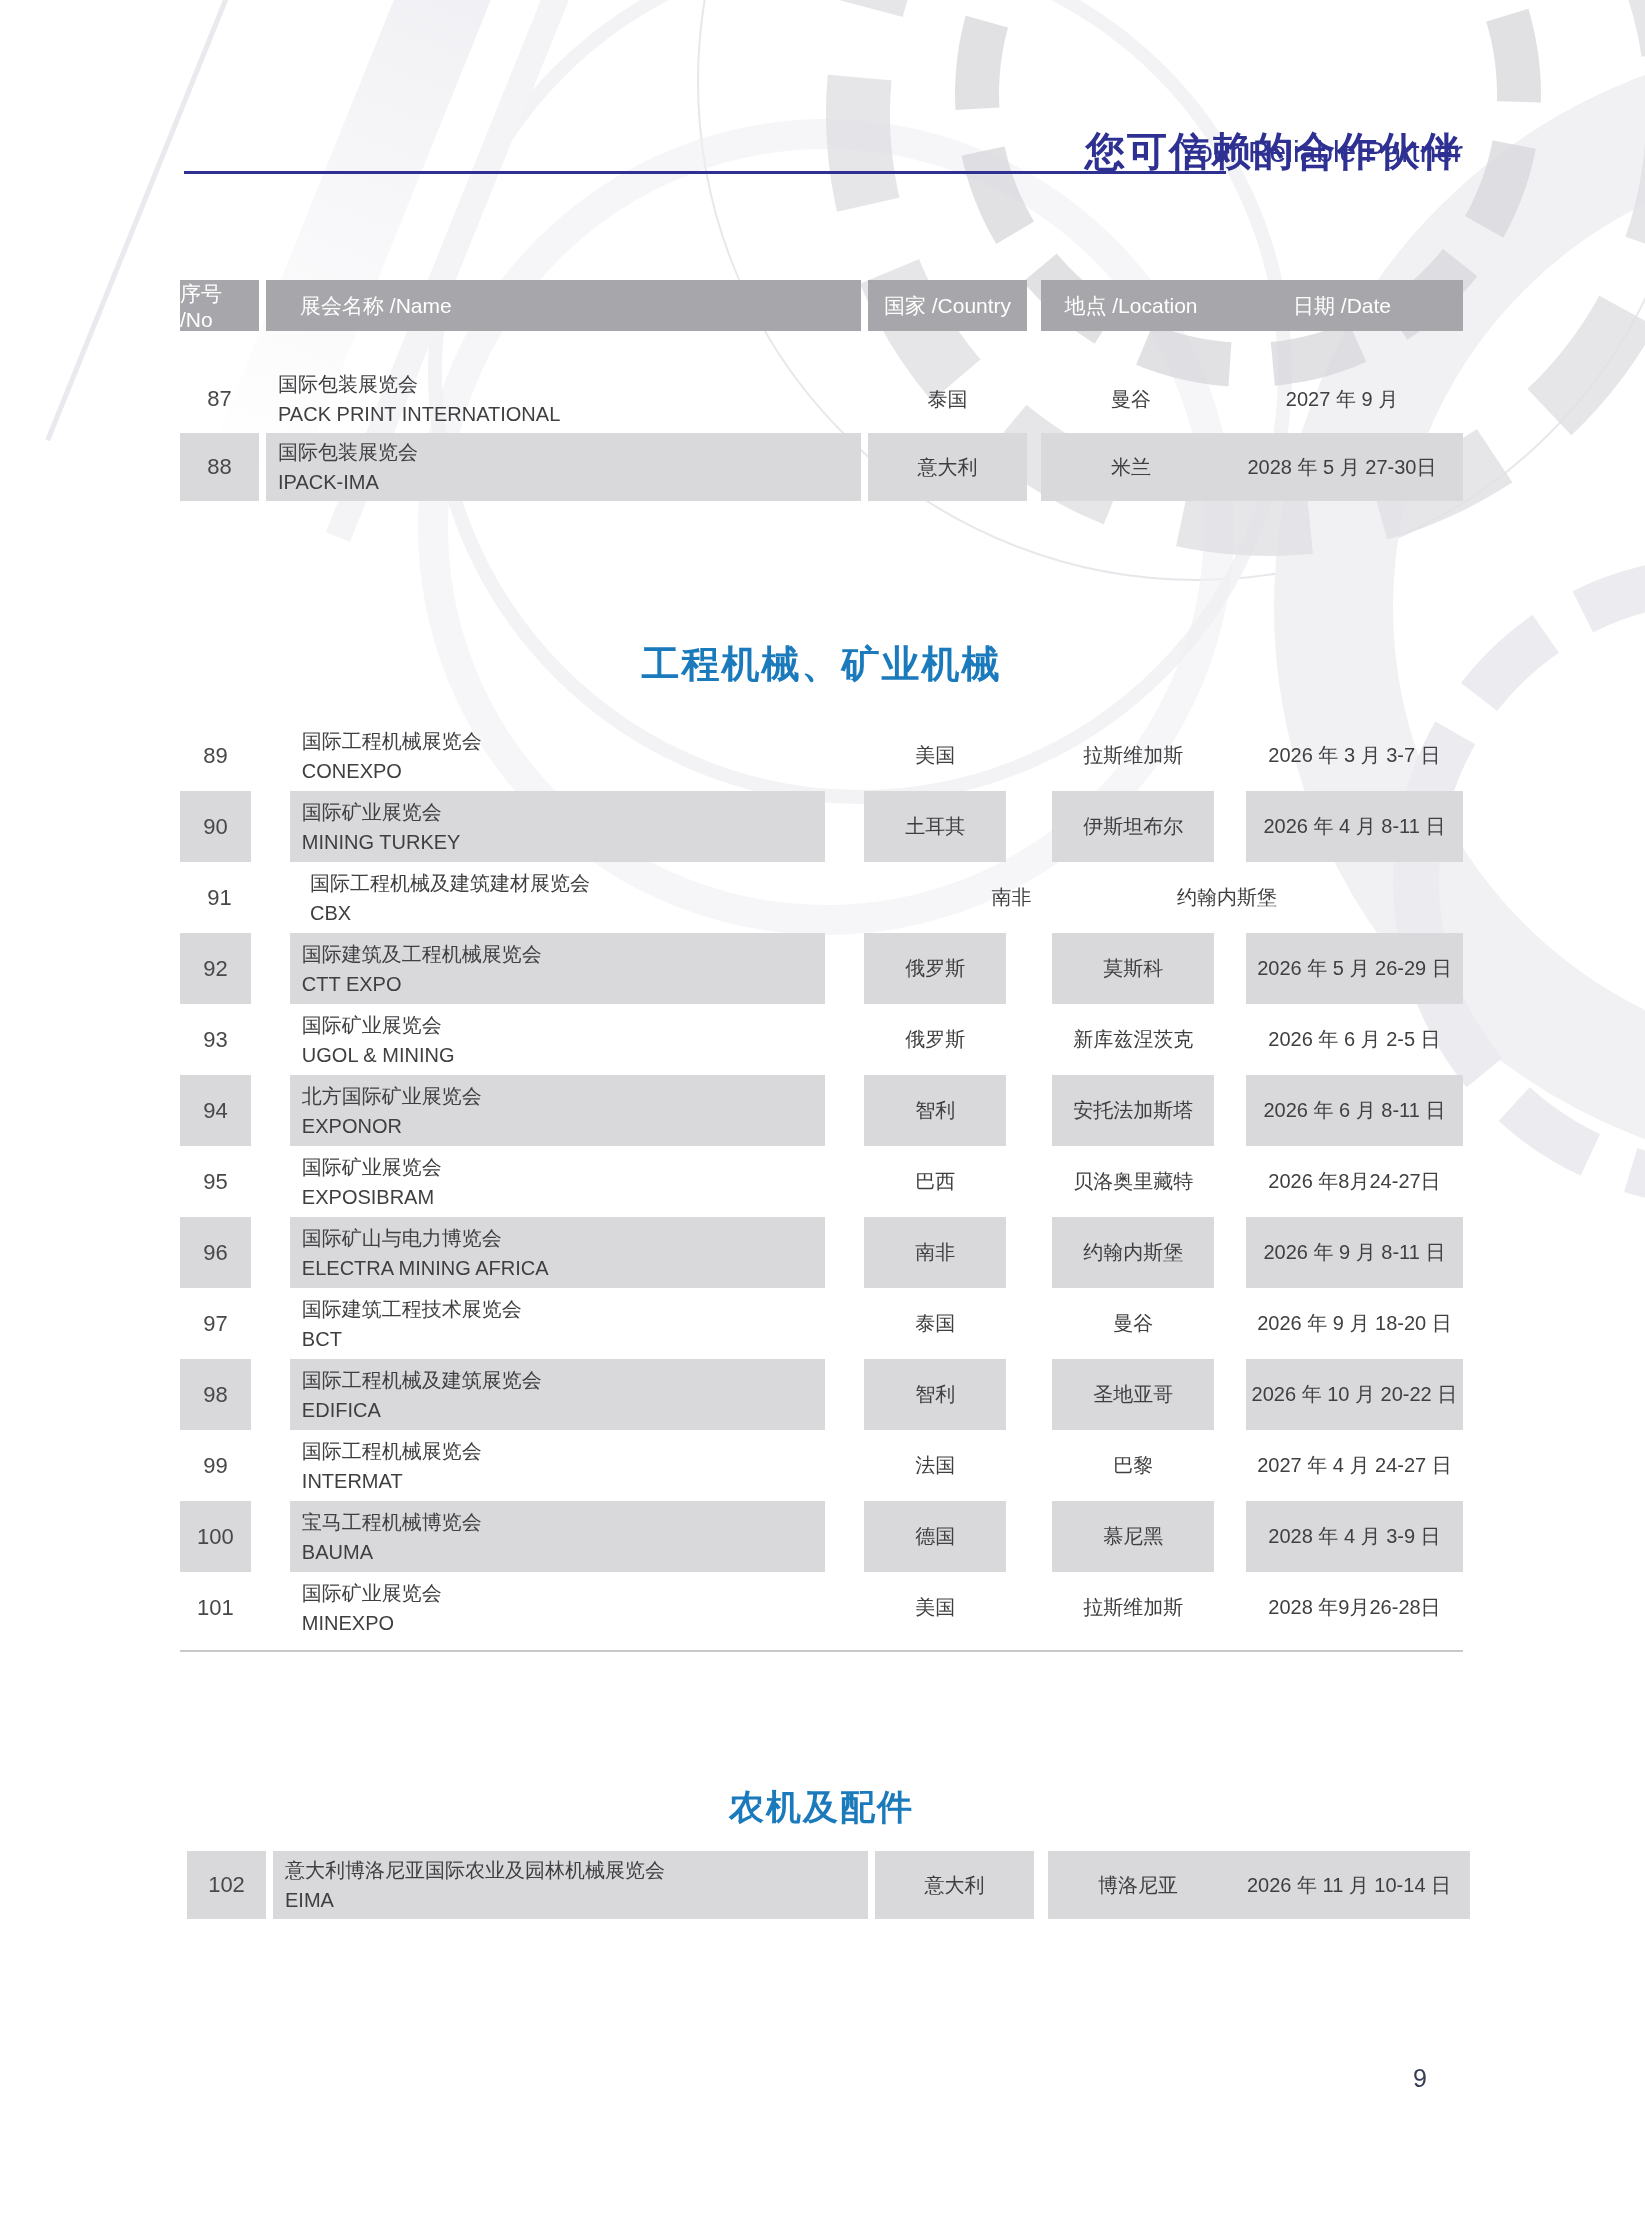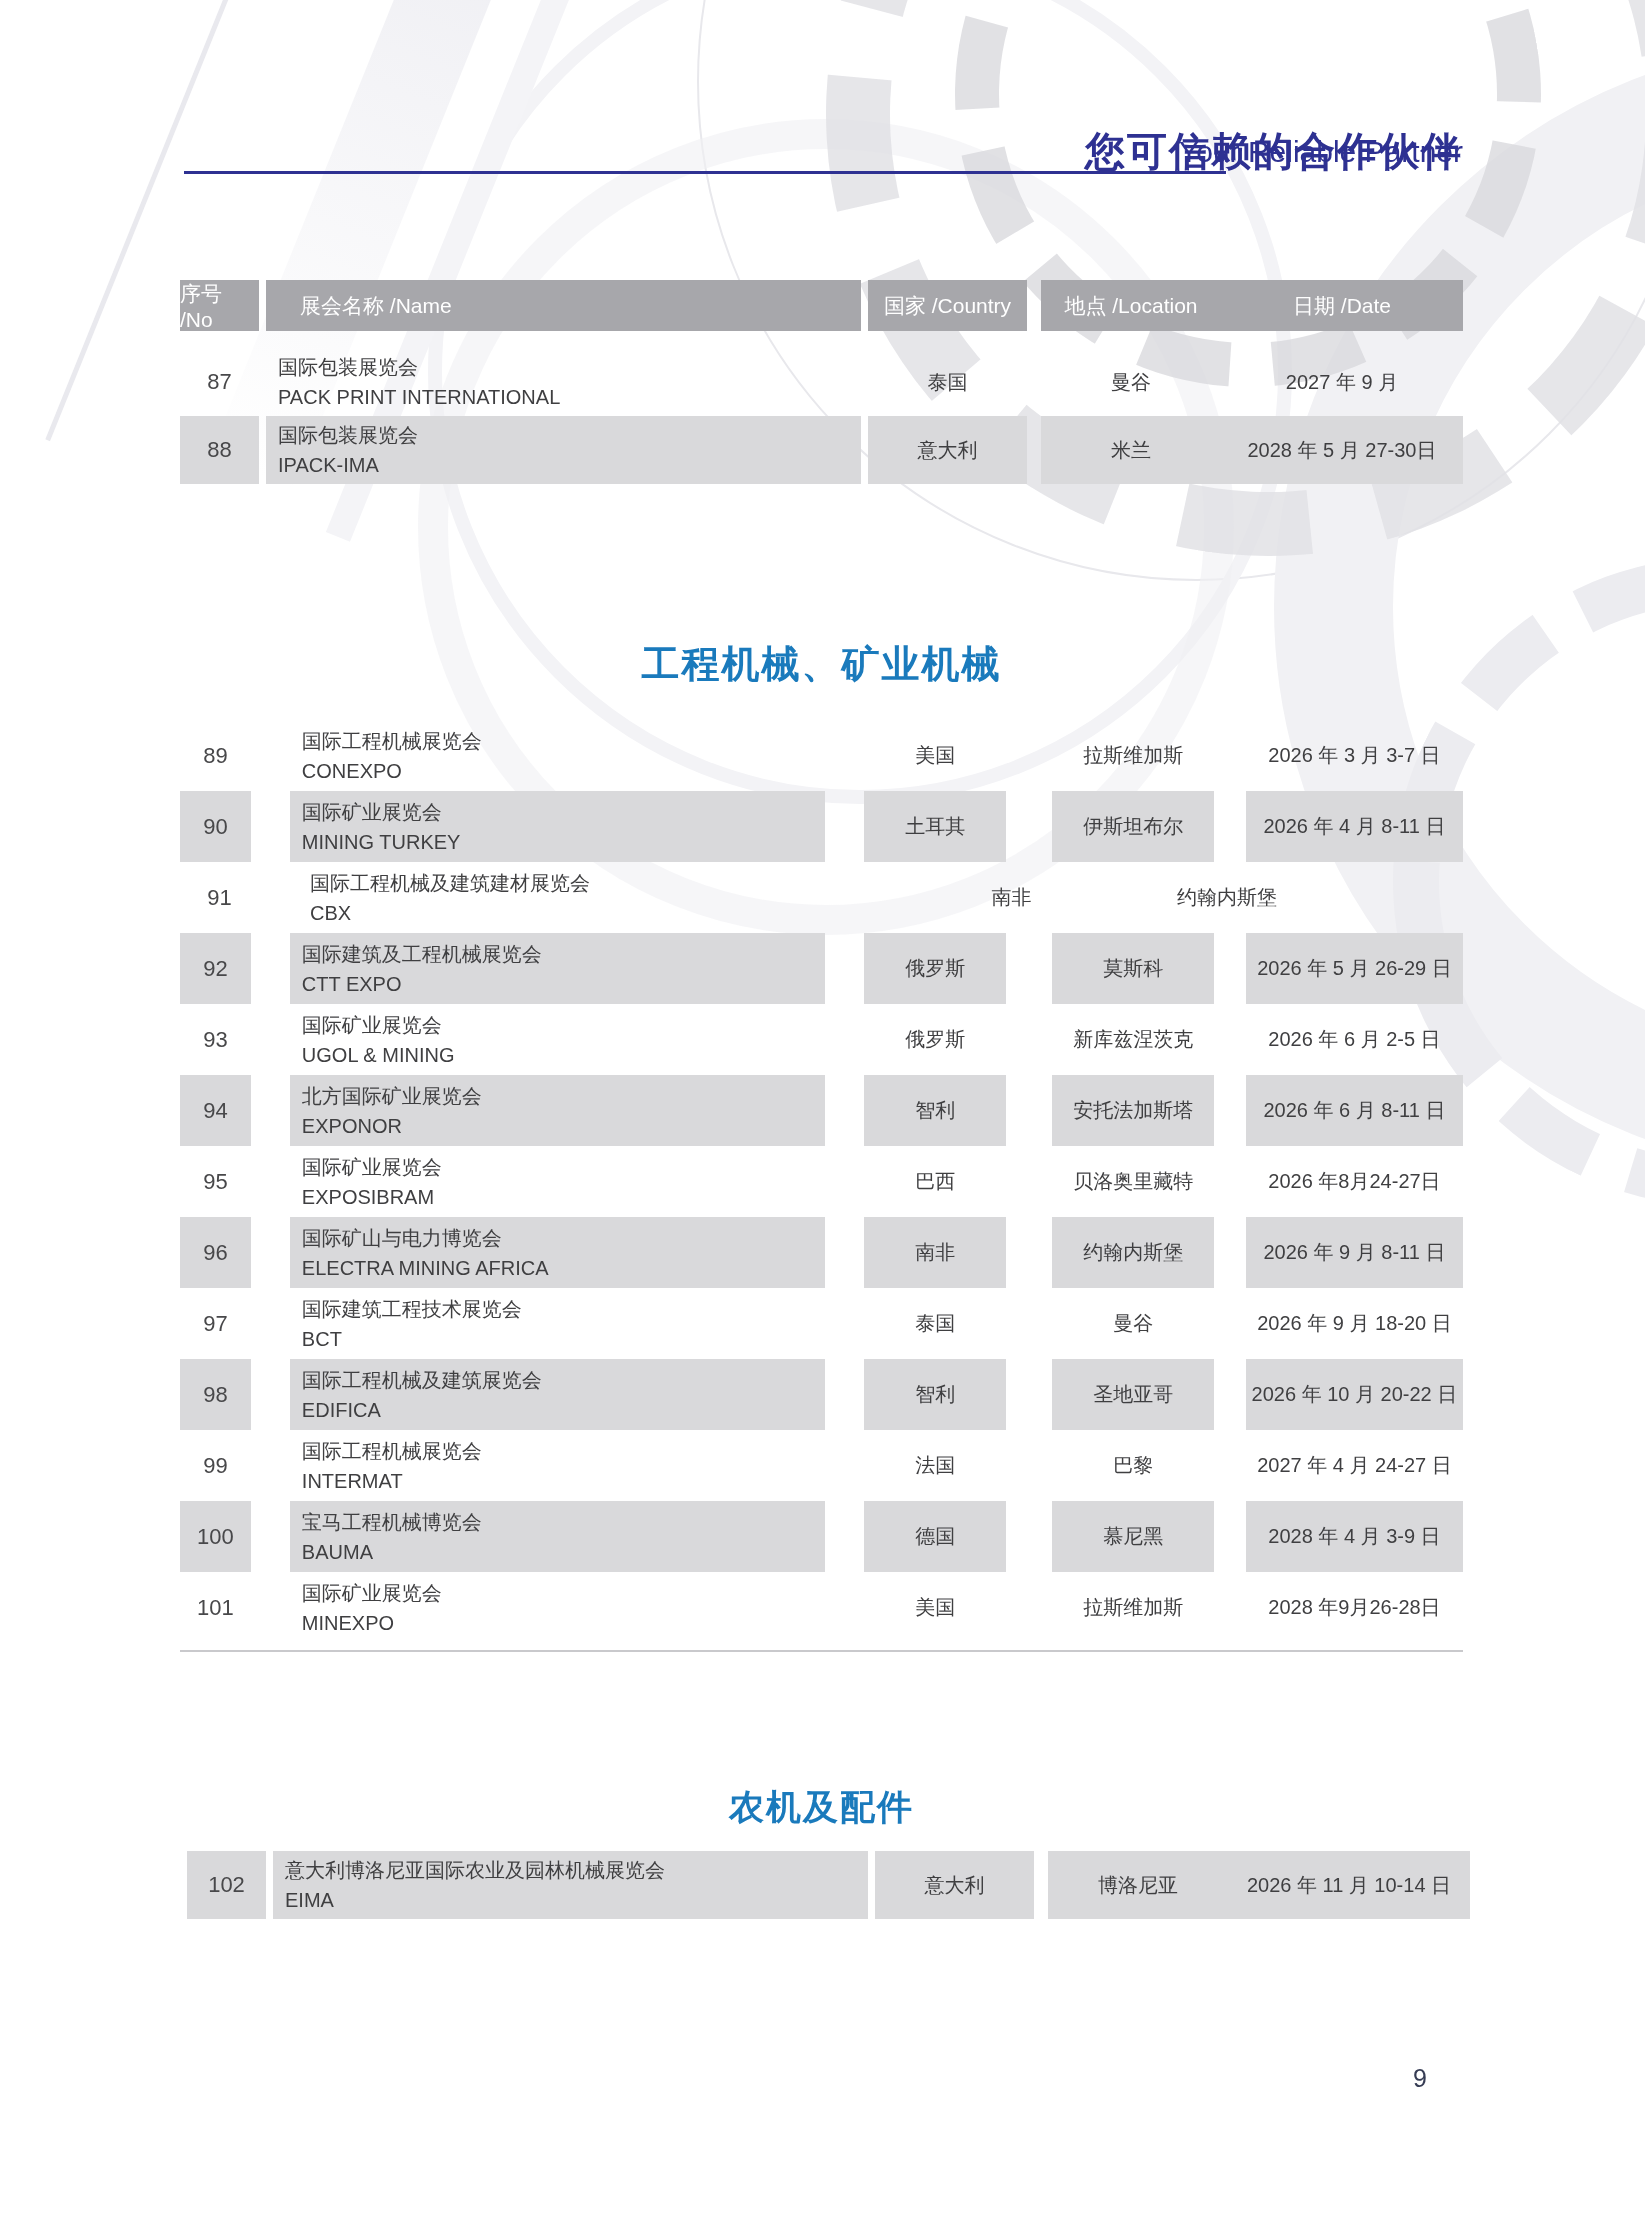--- a/index.html
+++ b/index.html
@@ -43,21 +43,21 @@
   .c.name{width:595px;margin-right:7px;padding-left:12px;align-items:flex-start;}
   .c.country{width:159px;margin-right:14px;align-items:center;font-size:20px;}
   .c.location{width:180px;margin-right:0;align-items:center;font-size:20px;}
   .c.date{width:242px;align-items:center;font-size:20px;}
 
   .thead{position:absolute;left:180px;top:280px;width:1493px;height:51px;z-index:2;}
   .thead .c{background:var(--header-gray);color:#fff;font-size:21px;height:51px;}
   .thead .c.name{padding-left:34px;}
 
   .section-rows{position:absolute;left:180px;width:1283px;z-index:2;}
-  #sec0{top:348px;}
+  #sec0{top:365px;}
   #sec1{top:720px;}
   #sec2{top:1851px;padding-left:7px;}
   #sec0 .tblrow, #sec2 .tblrow{height:68px;}
   #sec1 .tblrow{height:71px;gap:32px;}
   .tblrow.gray .c{background:var(--row-gray);}
   .name .cn{font-size:20px;line-height:30px;color:var(--text-dark);}
   .name .en{font-size:20px;line-height:30px;color:var(--text-dark);}
 
   .sec-title{position:absolute;left:180px;width:1283px;text-align:center;z-index:2;
              color:var(--accent-blue);font-weight:bold;margin-top:26px;}

